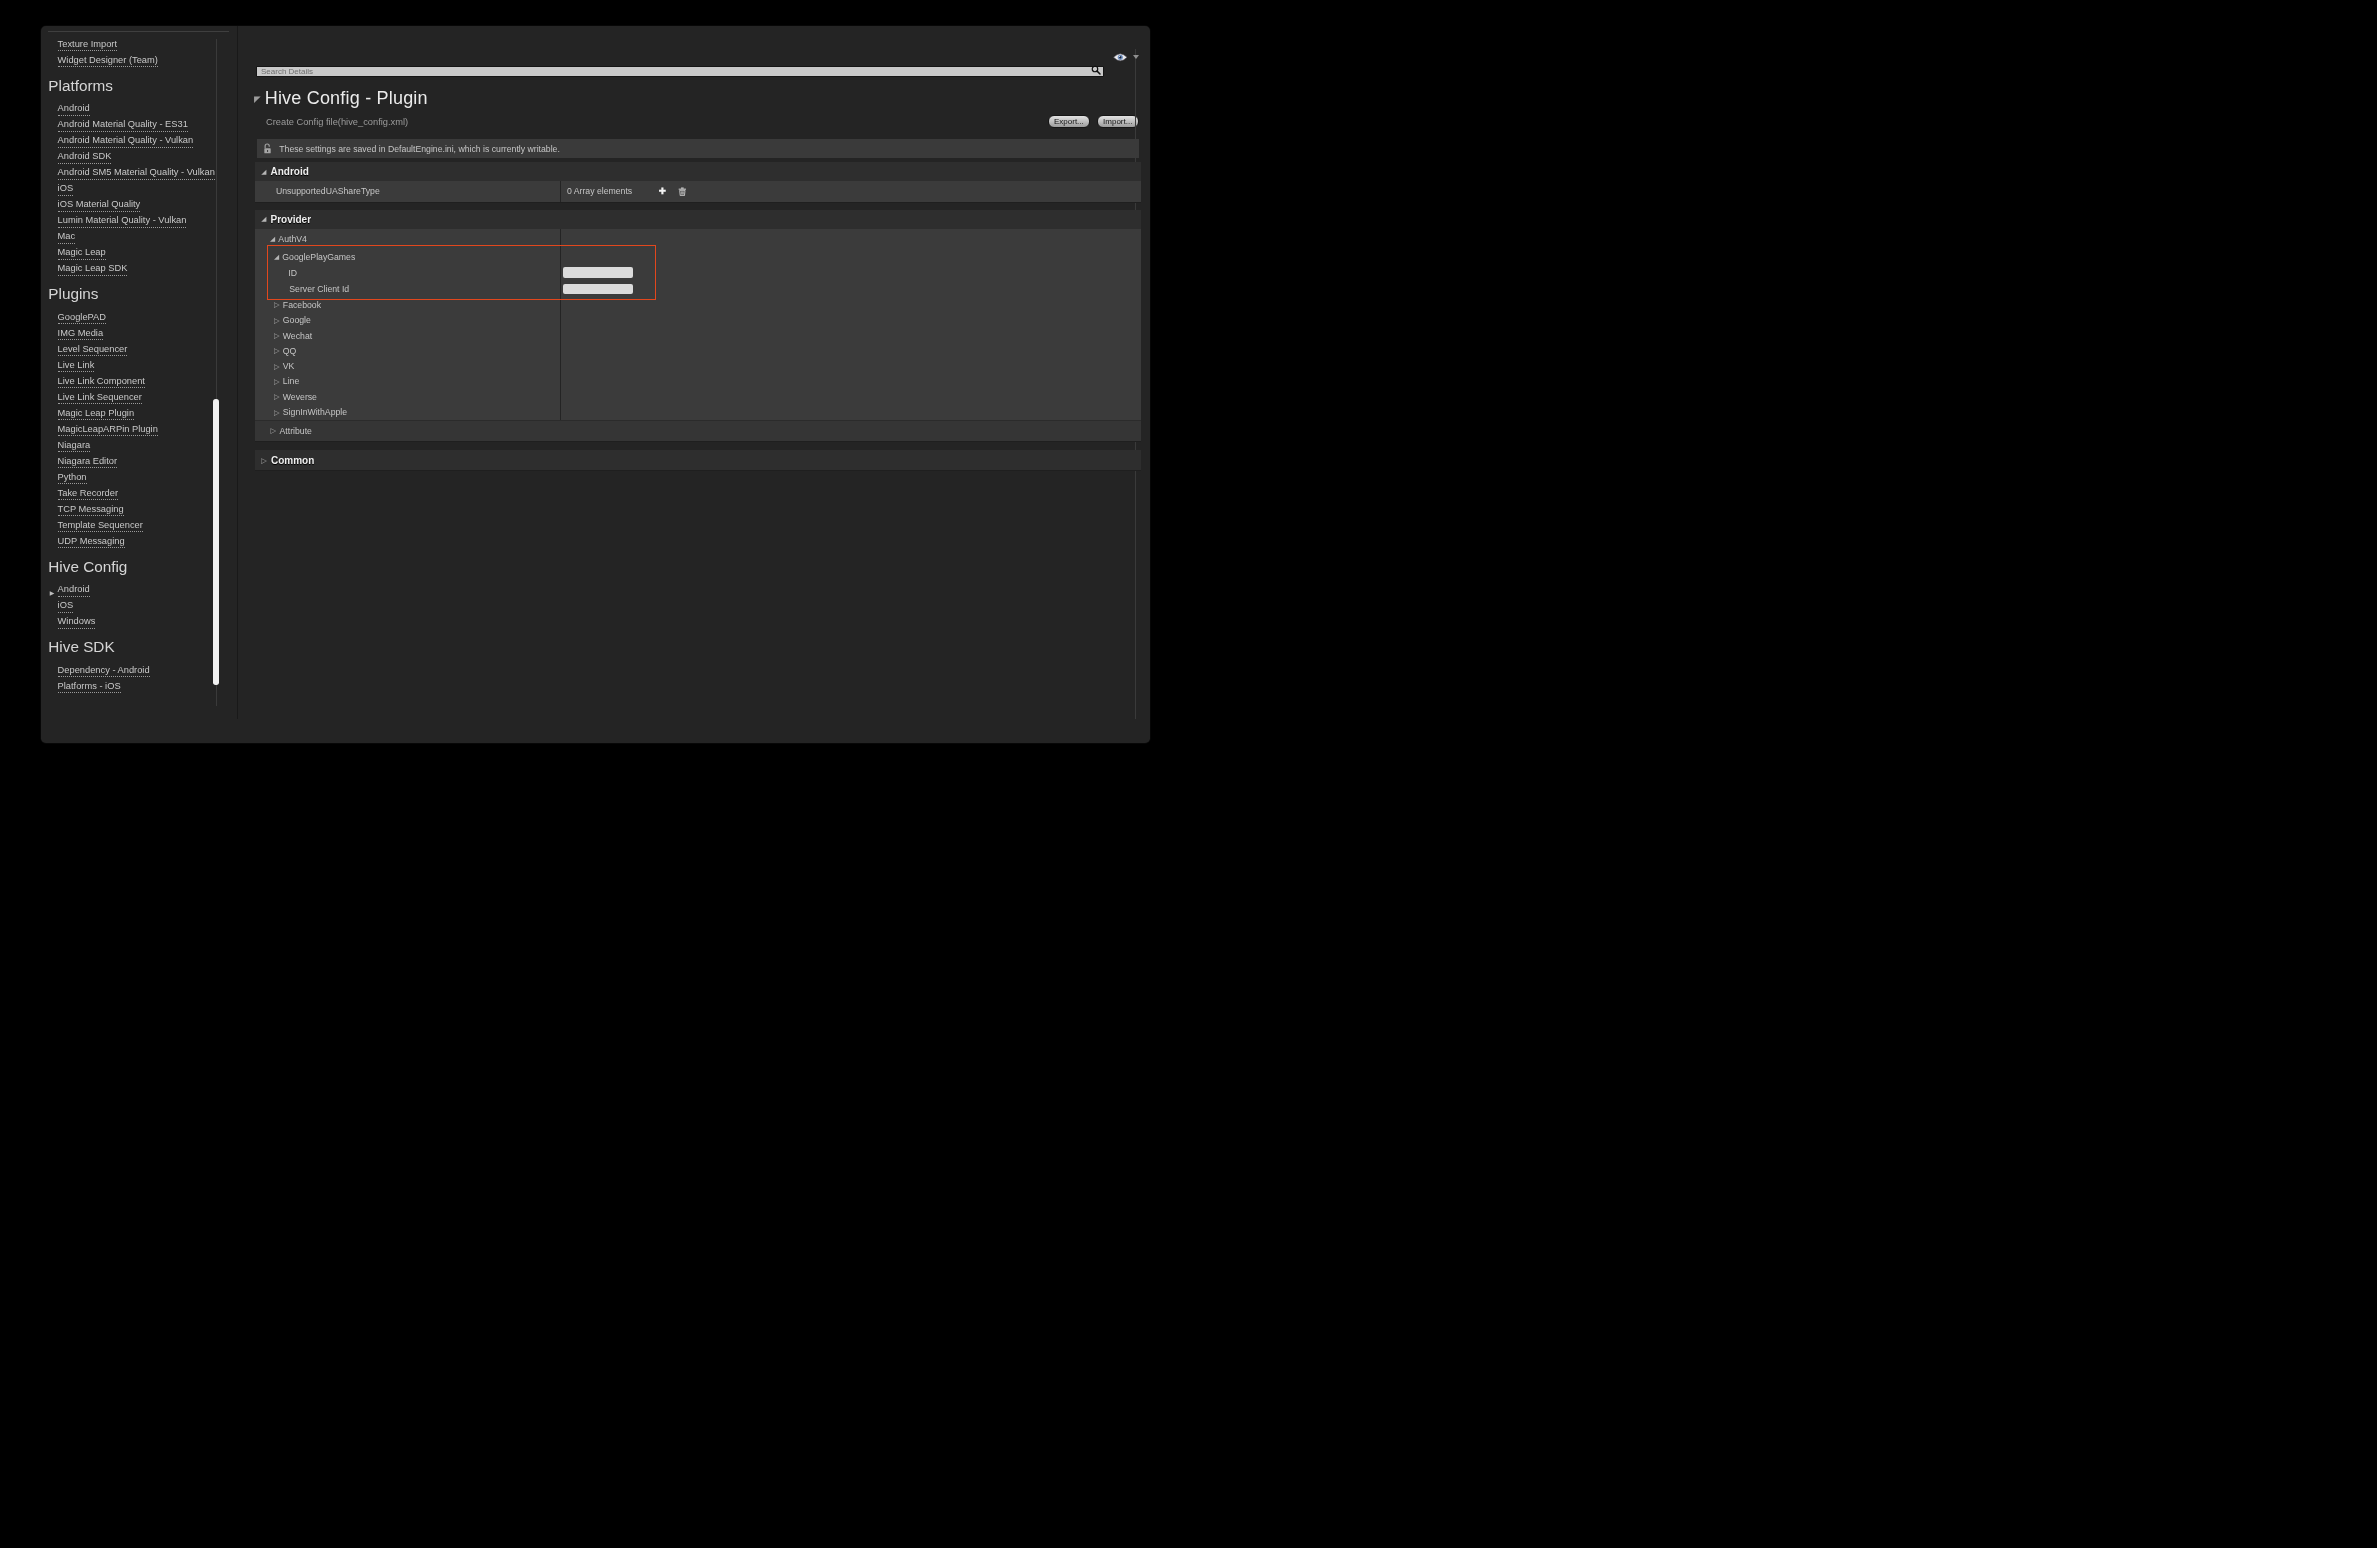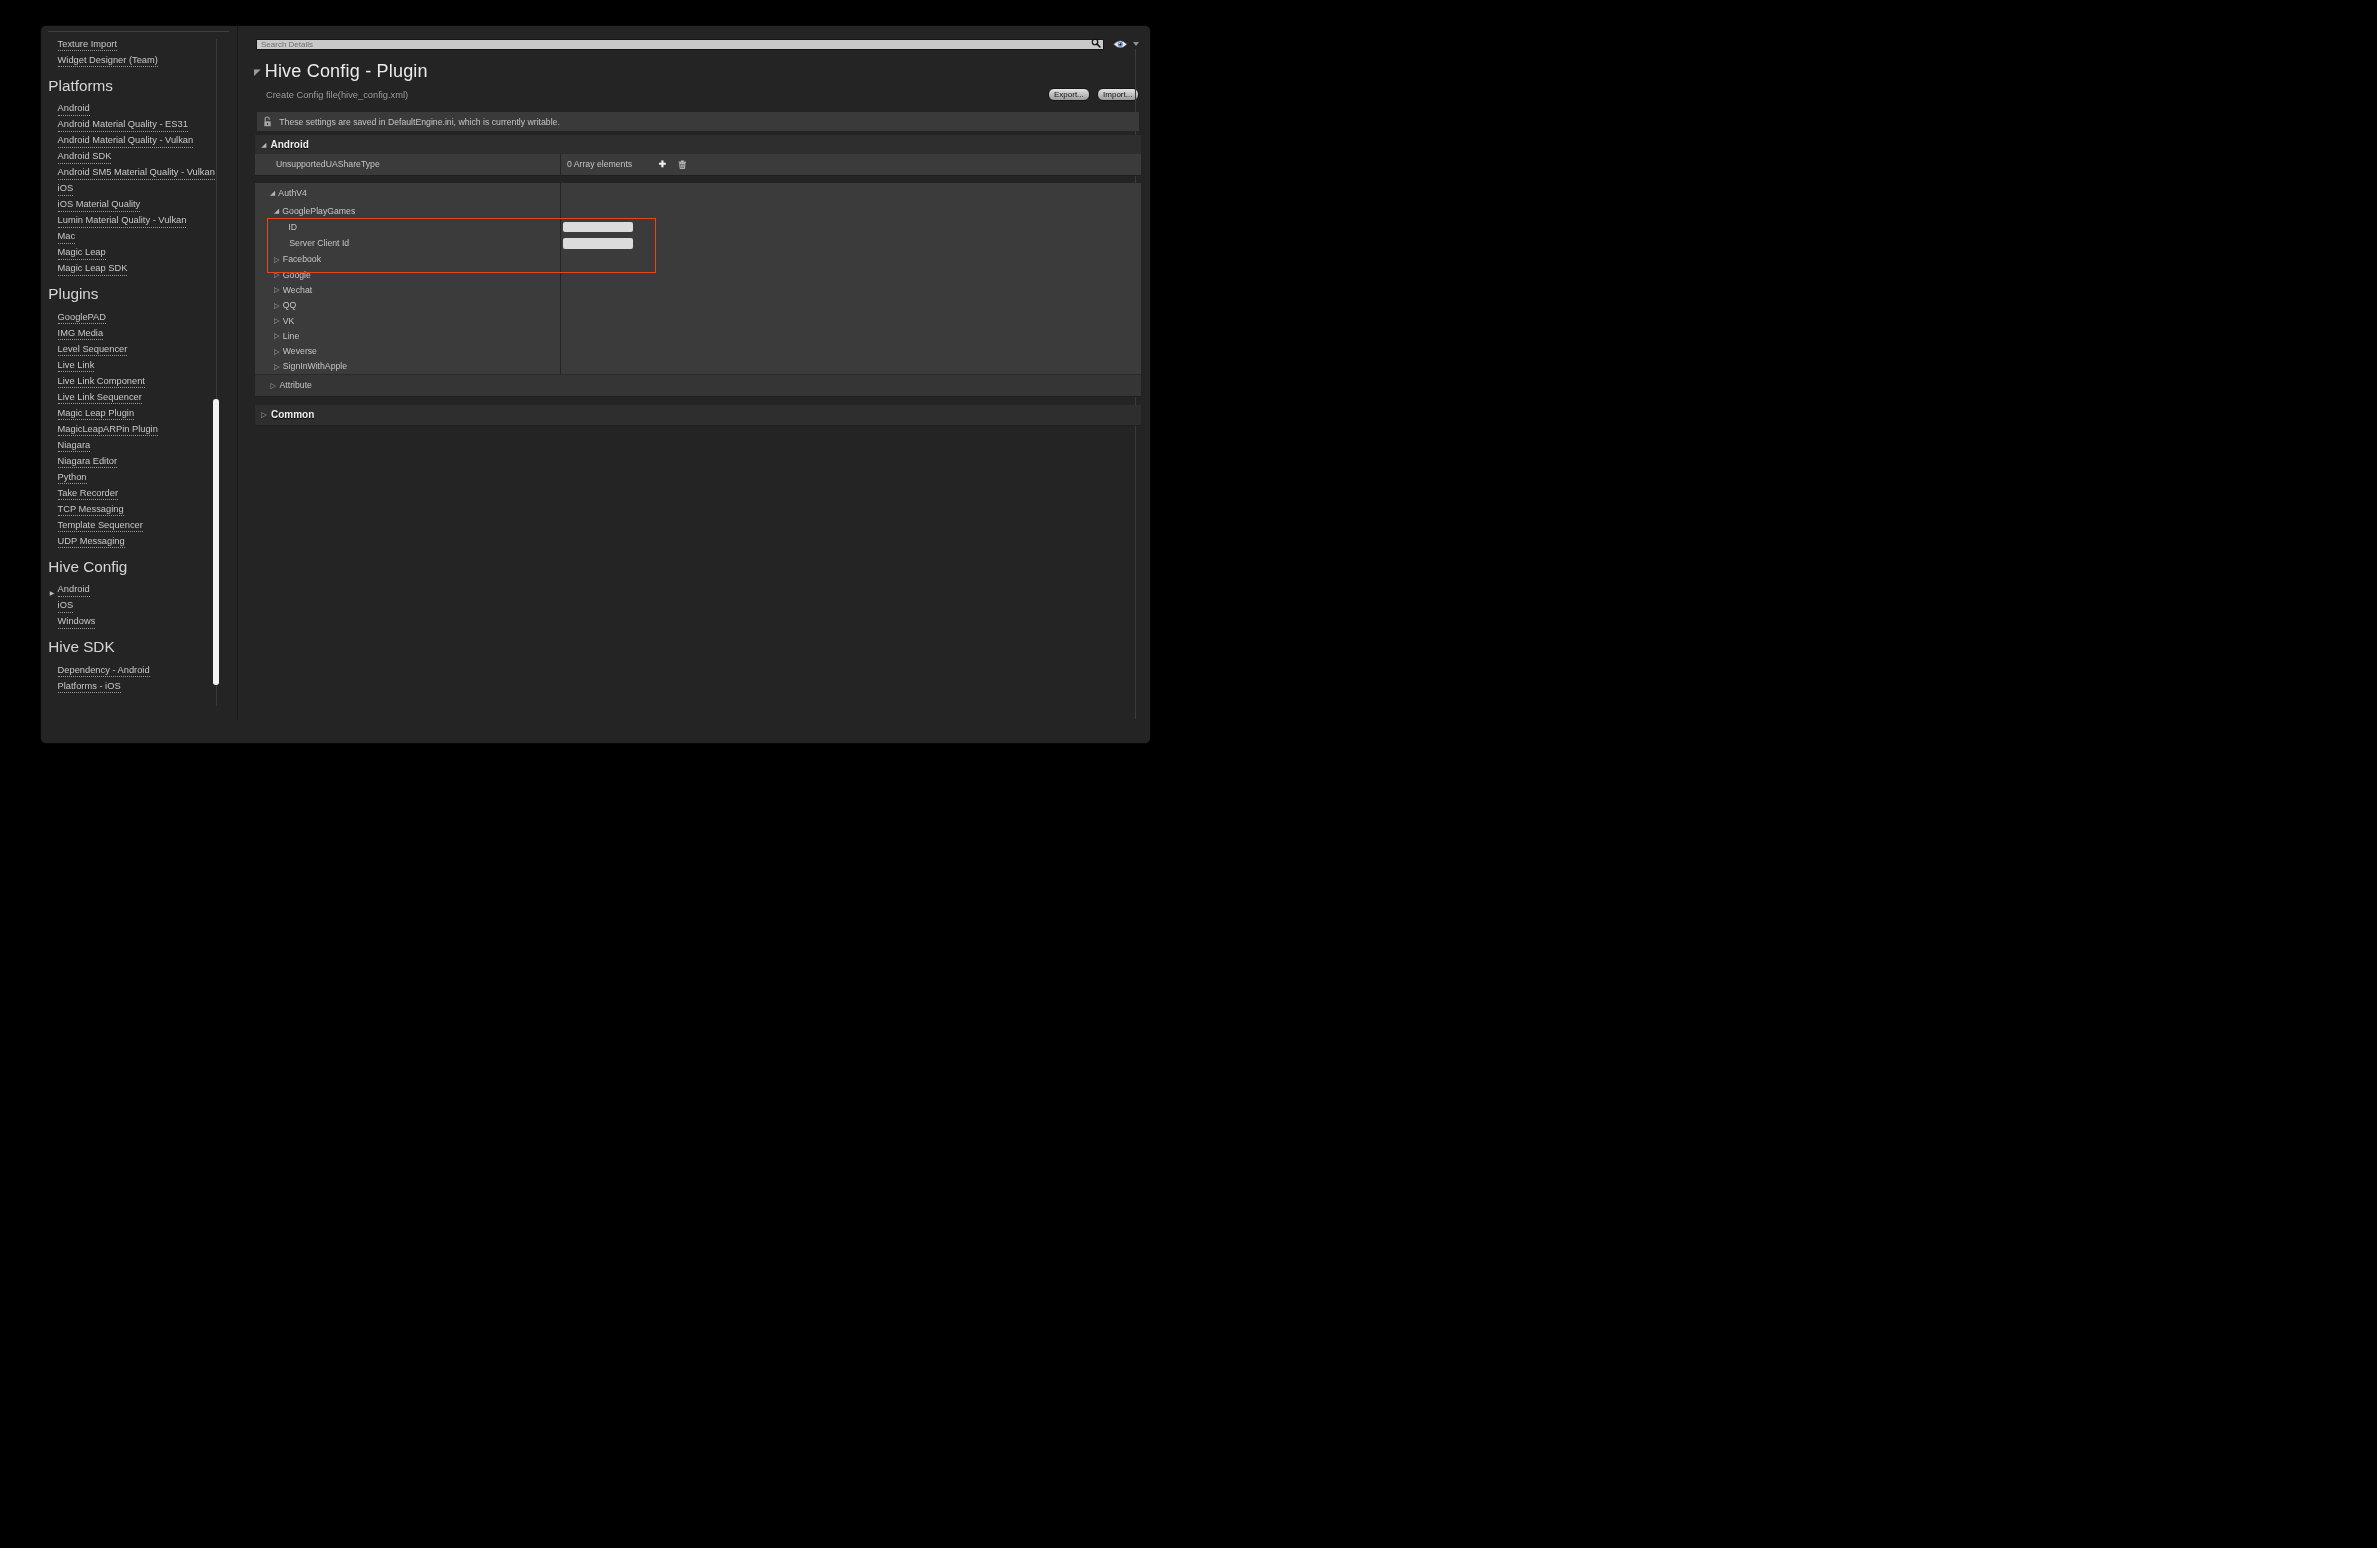--- a/index.html
+++ b/index.html
@@ -21,21 +21,21 @@
   .side-item{height:16px;line-height:16px;padding-left:16.6px;white-space:nowrap;position:relative;}
   .side-link{display:inline-block;font-size:9.3px;color:#c9c9c9;border-bottom:0.7px dotted #9a9a9a;line-height:11.3px;}
   .side-heading{font-size:15.3px;color:#d6d6d6;margin:10px 0 5.3px 7.3px;line-height:17.3px;}
   .side-arrow{position:absolute;left:8.7px;top:4.7px;font-size:6px;color:#bdbdbd;}
   .side-scroll-track{position:absolute;right:20.6px;top:13.3px;bottom:13.3px;width:0.7px;background:#3a3a3a;}
   .side-scroll-thumb{position:absolute;right:18px;top:373px;width:6px;height:286px;background:#f2f2f2;border-radius:2.7px;}
   
   .main{flex:1;position:relative;padding:0 0 0 18px;box-sizing:border-box;}
   .main-scroll-track{position:absolute;right:14.6px;top:22.6px;bottom:0;width:0.7px;background:#3a3a3a;z-index:0;}
   .search-row{display:flex;align-items:center;margin:11.3px 11.3px 0 0;position:relative;z-index:1;}
-  .search-box{position:relative;flex:1;margin-right:9.3px;}
+  .search-box{position:relative;flex:1;margin-right:9.3px;margin-top:27px;}
   .search-box input{width:100%;height:11.3px;box-sizing:border-box;background:#c9c9c9;border:0.7px solid #151515;border-radius:0.7px;font-size:8px;color:#333;padding:0 16px 0 4px;font-family:"Liberation Sans",sans-serif;outline:none;}
   .search-box input::placeholder{color:#6f6f6f;}
   .search-mag{position:absolute;right:2.7px;top:0.7px;}
   .eye{margin-right:5.3px;display:block;}
   .caret{width:0;height:0;border-left:3.3px solid transparent;border-right:3.3px solid transparent;border-top:4px solid #8f8f8f;}
   .title-row{display:flex;align-items:center;margin-top:10.6px;}
   .tri-title{font-size:8.7px;color:#9c9c9c;margin:1.3px 4px 0 -2px;}
   h1{font-size:18px;font-weight:normal;color:#ececec;margin:0;letter-spacing:0.2px;}
   .subtitle-row{display:flex;align-items:center;margin:6px 11.3px 0 10px;}
   .subtitle{font-size:9.3px;color:#9b9b9b;flex:1;}
@@ -185,20 +185,24 @@
                 <line x1="5" y1="6.5" x2="5" y2="11.5" stroke="#d4d4d4" stroke-width="1"></line>
                 <line x1="6.5" y1="6.5" x2="6.5" y2="11.5" stroke="#d4d4d4" stroke-width="1"></line>
                 <line x1="8" y1="6.5" x2="8" y2="11.5" stroke="#d4d4d4" stroke-width="1"></line>
               </svg>
           </div>
         </div>
       </section>
 
       <section class="block blk-provider">
         <div class="hl-box"></div>
+        <div class="sec-header h28">
+          <span class="tri-exp">◢</span>
+          <span class="txt">Provider</span>
+        </div>
         <div class="prow r-auth">
           <span class="tri-exp">◢</span>
           <span class="lab">AuthV4</span>
         </div>
         <div class="prow r-gpg">
           <span class="tri-exp">◢</span>
           <span class="lab">GooglePlayGames</span>
         </div>
         <div class="prow r-field">
           <span class="lab">ID</span>

